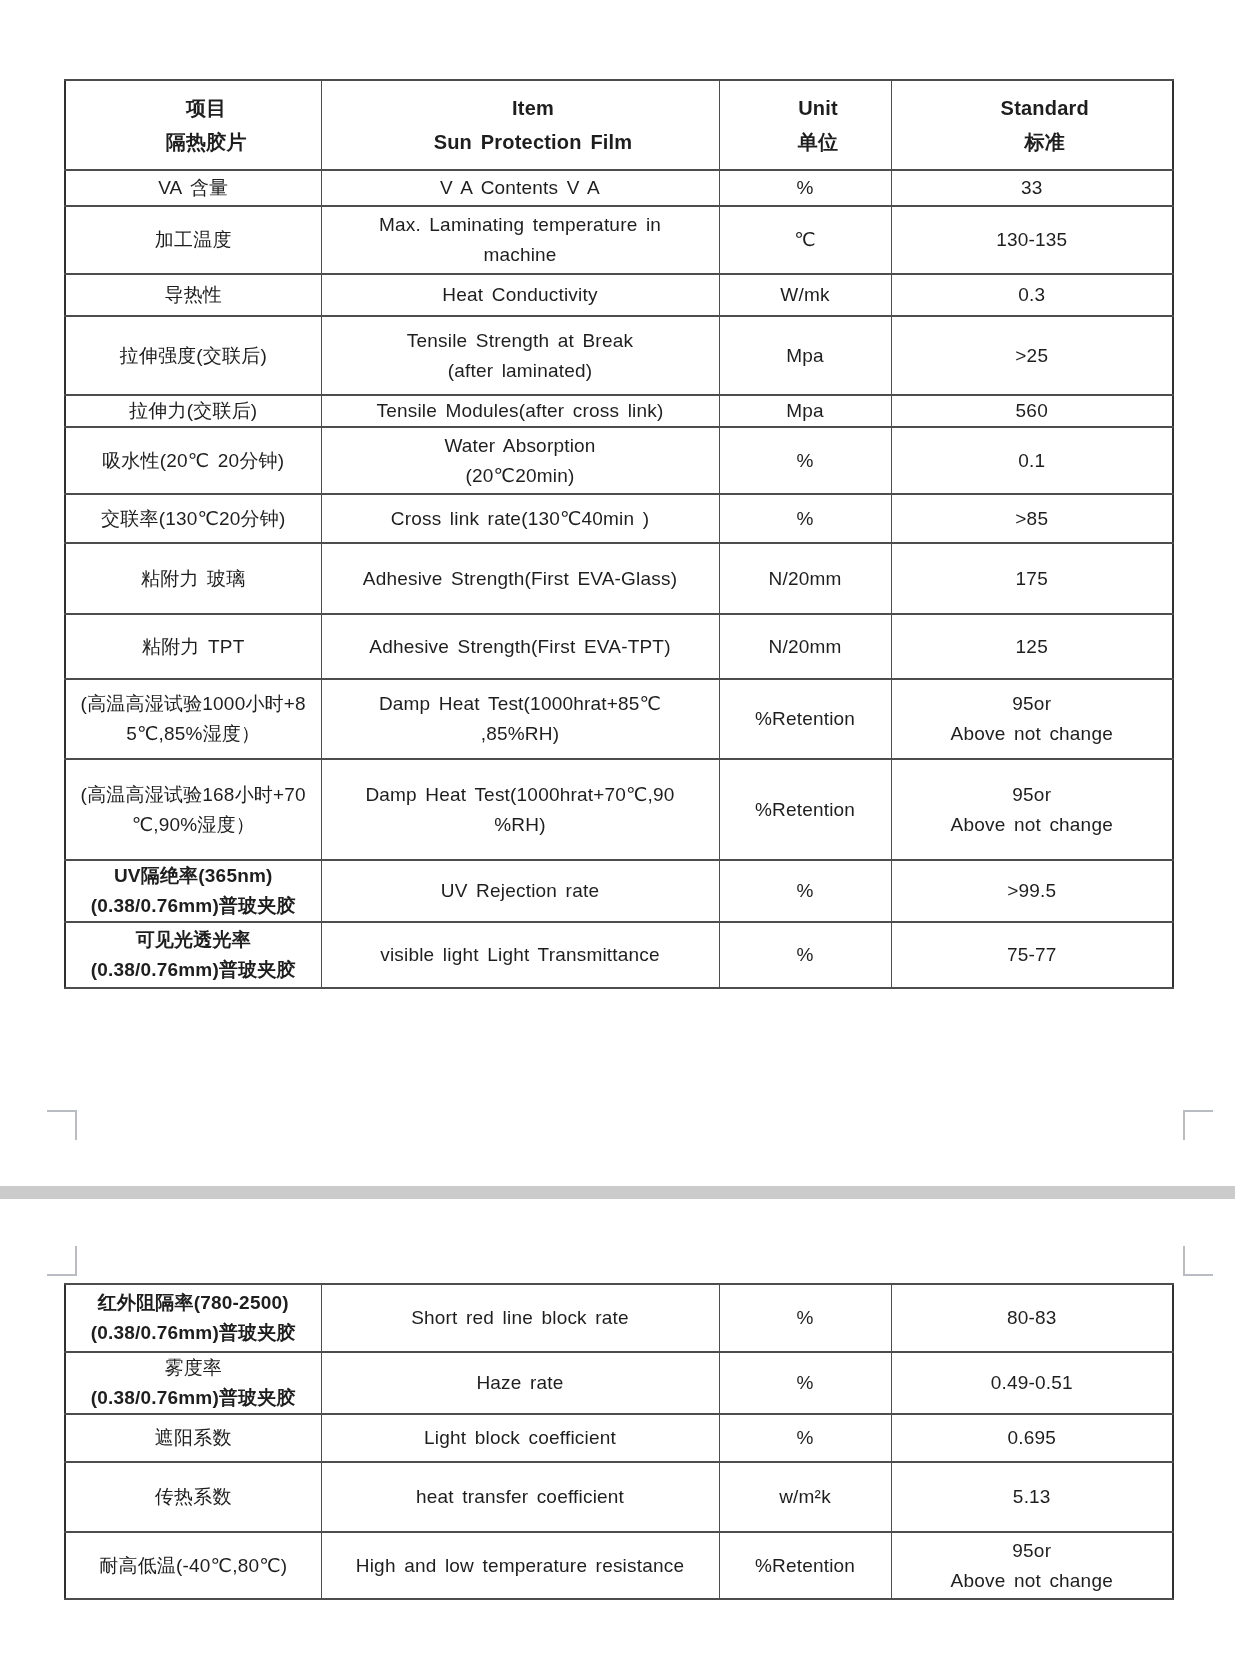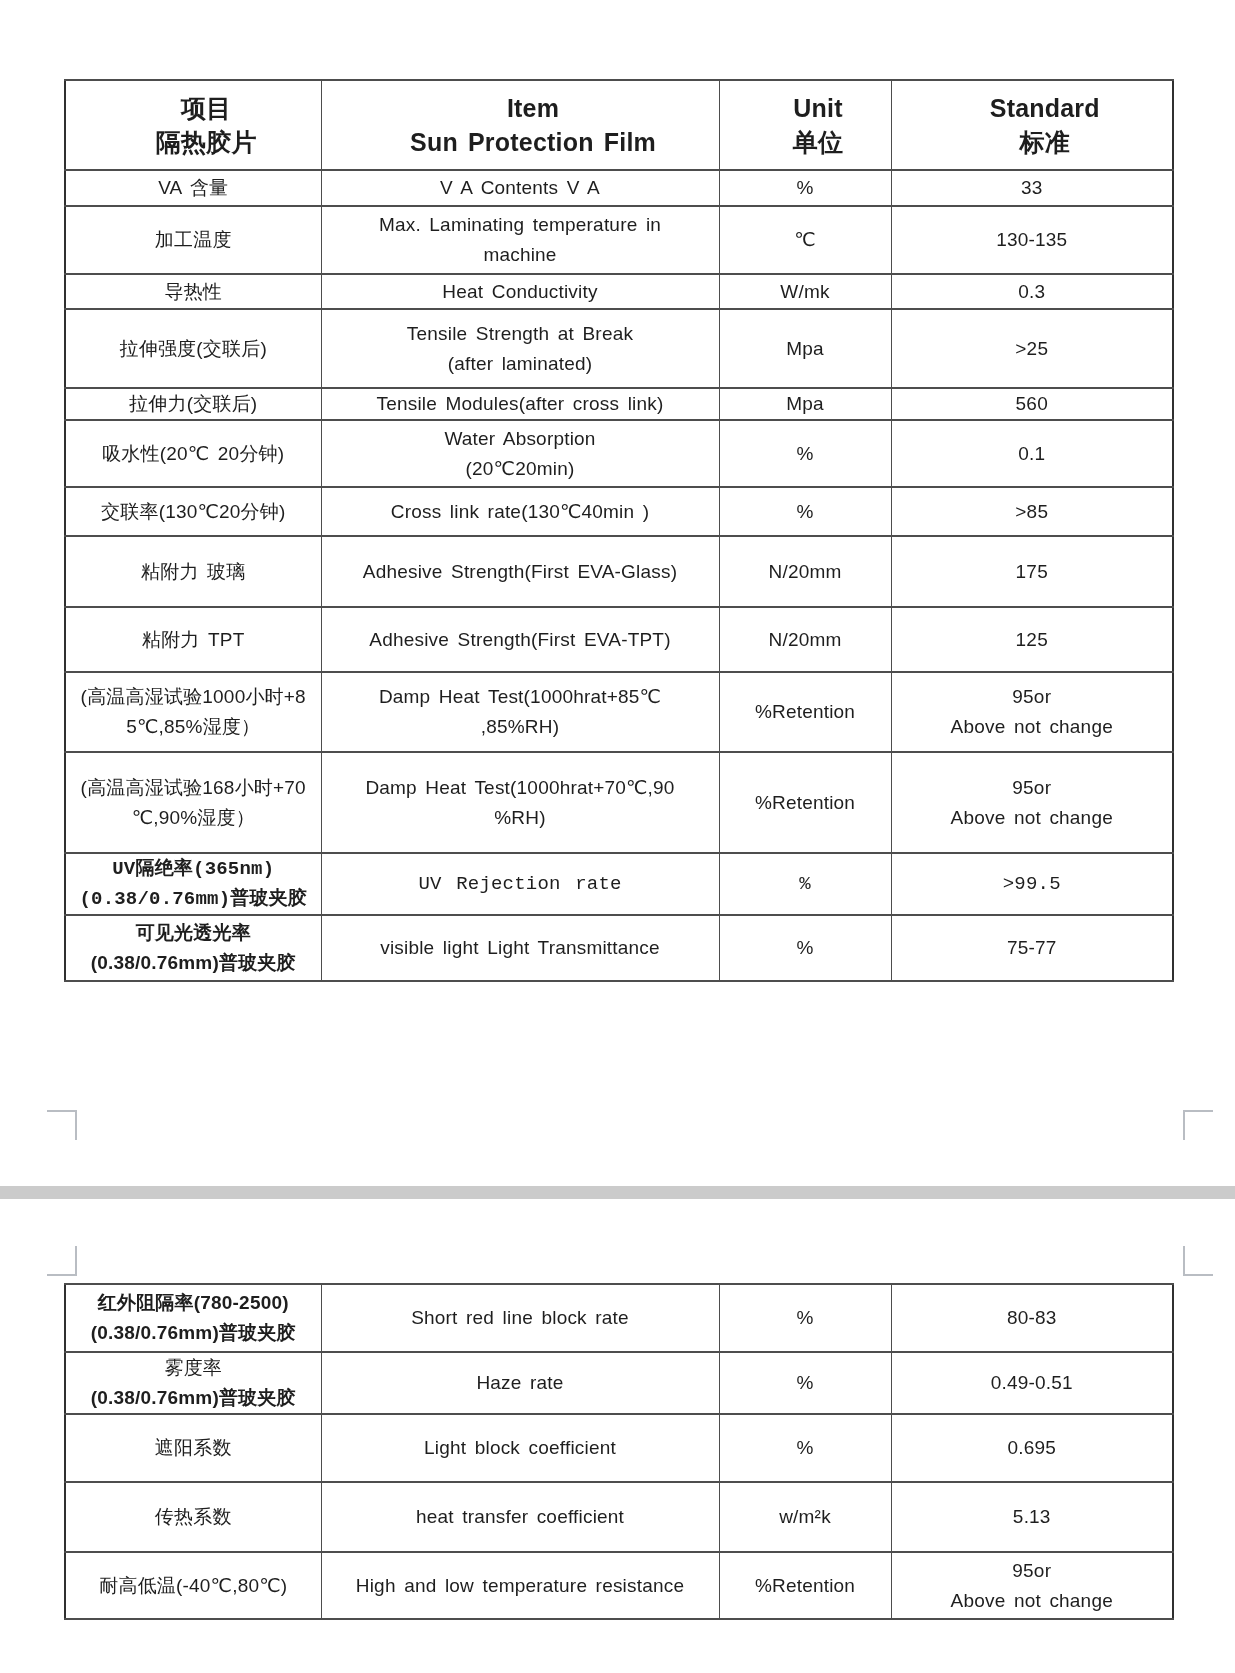--- a/index.html
+++ b/index.html
@@ -14,21 +14,21 @@
   }
   #t1{top:79px;}
   #t2{top:1283px;}
   .spec-table th,.spec-table td{
     border:1px solid #4d4d4d;
     border-top-width:2px;border-bottom-width:2px;
     padding:0;text-align:center;vertical-align:middle;
     font-weight:normal;overflow:hidden;
   }
   .ln{line-height:30px;font-size:19px;word-spacing:3px;letter-spacing:.2px;}
-  thead .ln{line-height:34px;font-size:25px;font-weight:bold;margin-left:26px;}
+  thead .ln{line-height:34px;font-size:20px;font-weight:bold;margin-left:26px;}
   .b{font-weight:bold;}
   .v-t{vertical-align:top;padding-top:5px;}
   .v-b{vertical-align:bottom;padding-bottom:6px;}
   .margin-mark{position:absolute;width:28px;height:28px;border:0 solid #b9bdc3;}
   .mk-p1-left {left:47px;  top:1110px;border-top-width:2px;border-right-width:2px;}
   .mk-p1-right{left:1183px;top:1110px;border-top-width:2px;border-left-width:2px;}
   .mk-p2-left {left:47px;  top:1246px;border-bottom-width:2px;border-right-width:2px;}
   .mk-p2-right{left:1183px;top:1246px;border-bottom-width:2px;border-left-width:2px;}
   .page-break-band{position:absolute;left:0;top:1186px;width:1235px;height:13px;background:#cbcbcb;}
 </style>
@@ -85,21 +85,21 @@
           <div class="ln">Max. Laminating temperature in</div>
           <div class="ln">machine</div>
         </td>
         <td>
           <div class="ln">℃</div>
         </td>
         <td>
           <div class="ln">130-135</div>
         </td>
       </tr>
-      <tr style="height: 35px;">
+      <tr style="height: 42px;">
         <td class="v-t">
           <div class="ln">导热性</div>
         </td>
         <td>
           <div class="ln">Heat Conductivity</div>
         </td>
         <td>
           <div class="ln">W/mk</div>
         </td>
         <td>
@@ -219,21 +219,21 @@
           <div class="ln">%RH)</div>
         </td>
         <td>
           <div class="ln">%Retention</div>
         </td>
         <td>
           <div class="ln">95or</div>
           <div class="ln">Above not change</div>
         </td>
       </tr>
-      <tr style="height: 50px; font-family: Liberation Mono, monospace;">
+      <tr style="height: 50px;">
         <td>
           <div class="ln b">UV隔绝率(365nm)</div>
           <div class="ln b">(0.38/0.76mm)普玻夹胶</div>
         </td>
         <td>
           <div class="ln">UV Rejection rate</div>
         </td>
         <td>
           <div class="ln">%</div>
         </td>
@@ -298,21 +298,21 @@
         <td>
           <div class="ln">Haze rate</div>
         </td>
         <td>
           <div class="ln">%</div>
         </td>
         <td>
           <div class="ln">0.49-0.51</div>
         </td>
       </tr>
-      <tr style="height: 68px;">
+      <tr style="height: 48px;">
         <td class="v-t">
           <div class="ln">遮阳系数</div>
         </td>
         <td class="v-b">
           <div class="ln">Light block coefficient</div>
         </td>
         <td class="v-b">
           <div class="ln">%</div>
         </td>
         <td class="v-b">

